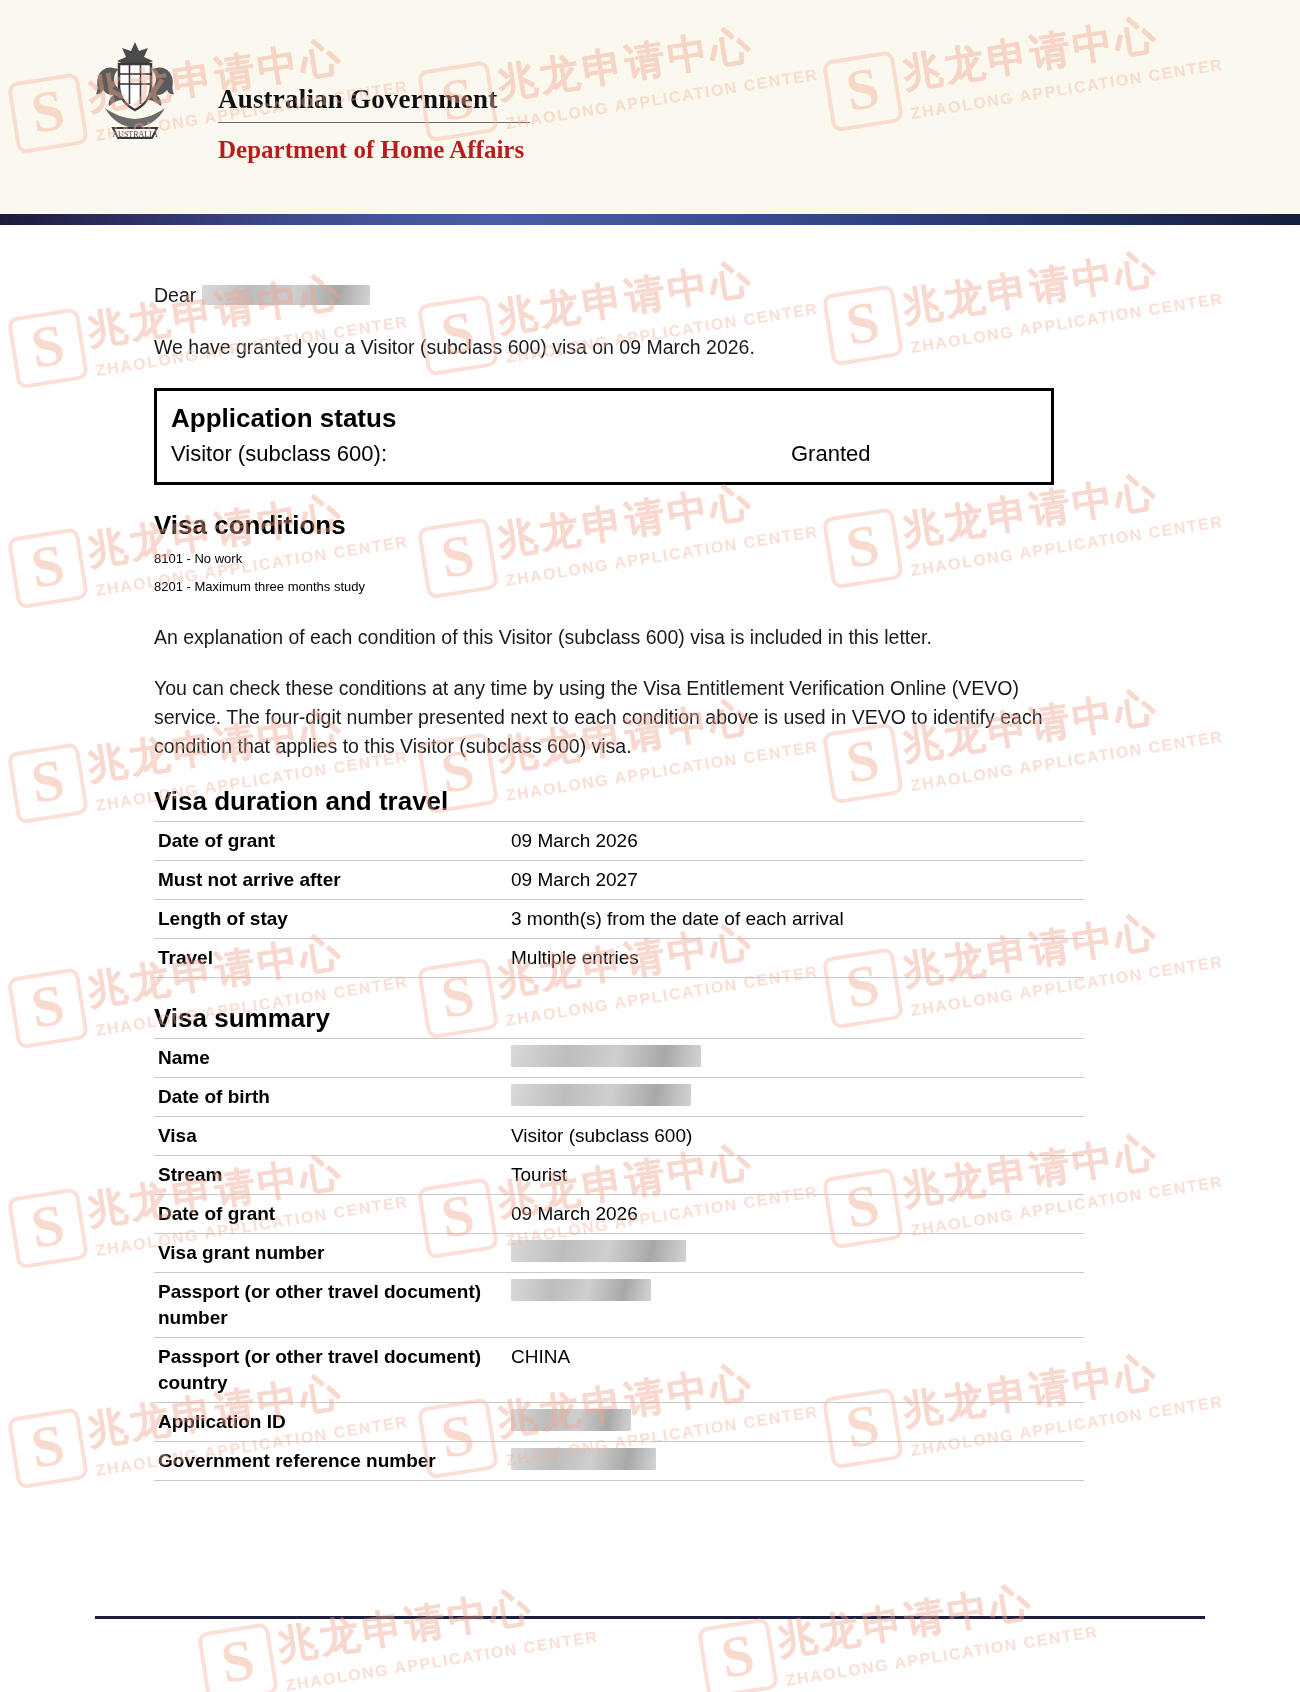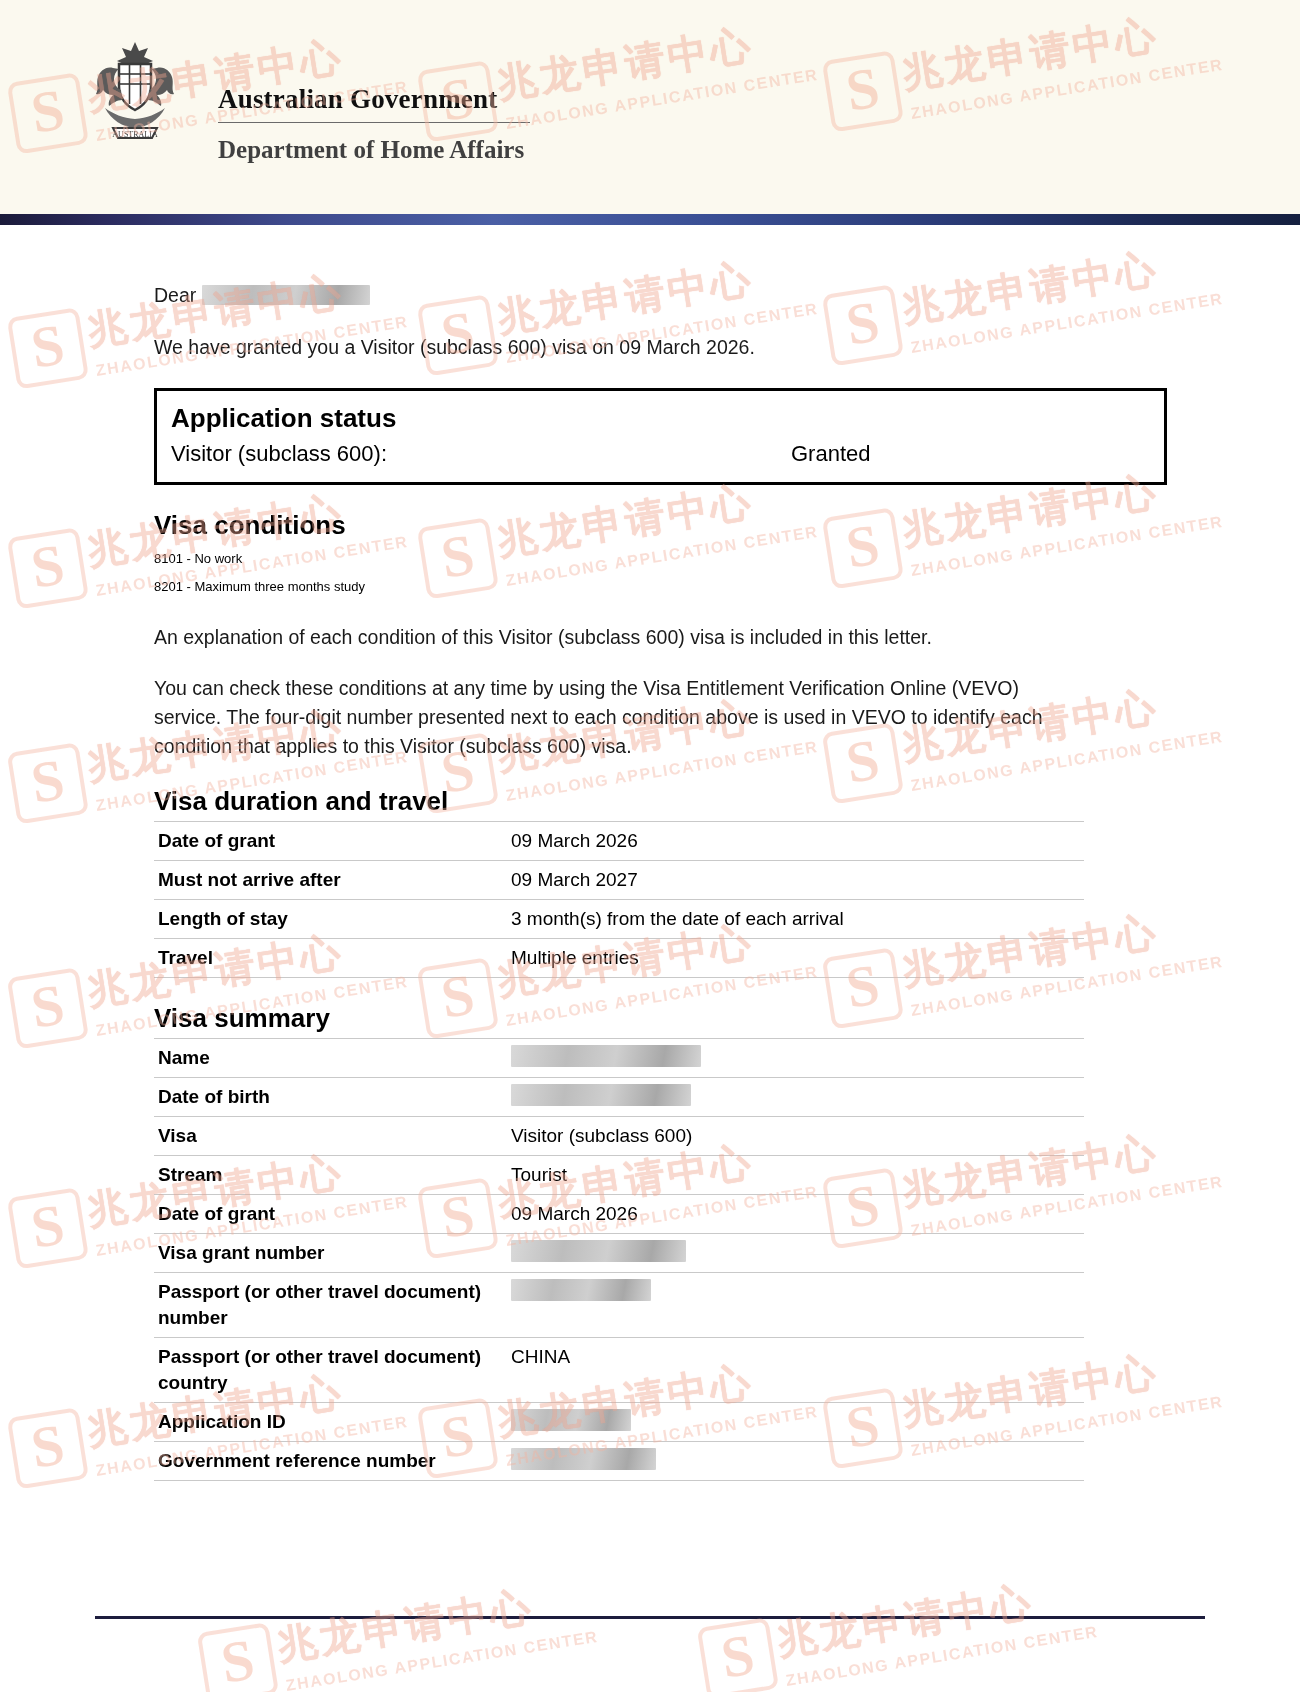--- a/index.html
+++ b/index.html
@@ -70,21 +70,21 @@
     height: 1px;
     background: #6a6a6a;
   }
   .gov-sub {
     position: absolute;
     left: 218px;
     top: 136px;
     font-family: "Liberation Serif", serif;
     font-weight: bold;
     font-size: 25px;
-    color: #404040;
+    color: #b91c1c;
   }
 
   
   .content {
     position: absolute;
     left: 154px;
     top: 280px;
     width: 930px;
   }
 
@@ -105,21 +105,21 @@
     vertical-align: -3px;
     background: linear-gradient(100deg, #d9d9d9 0%, #bdbdbd 30%, #cfcfcf 55%, #a8a8a8 80%, #d4d4d4 100%);
     border-radius: 1px;
   }
 
   
   .status-box {
     margin-top: 26px;
     border: 3px solid #000000;
     padding: 9px 14px 12px 14px;
-    width: 1013px;
+    width: 900px;
     box-sizing: border-box;
   }
   .status-title {
     font-size: 26px;
     font-weight: bold;
     line-height: 36px;
   }
   .status-row {
     display: flex;
     align-items: flex-start;

